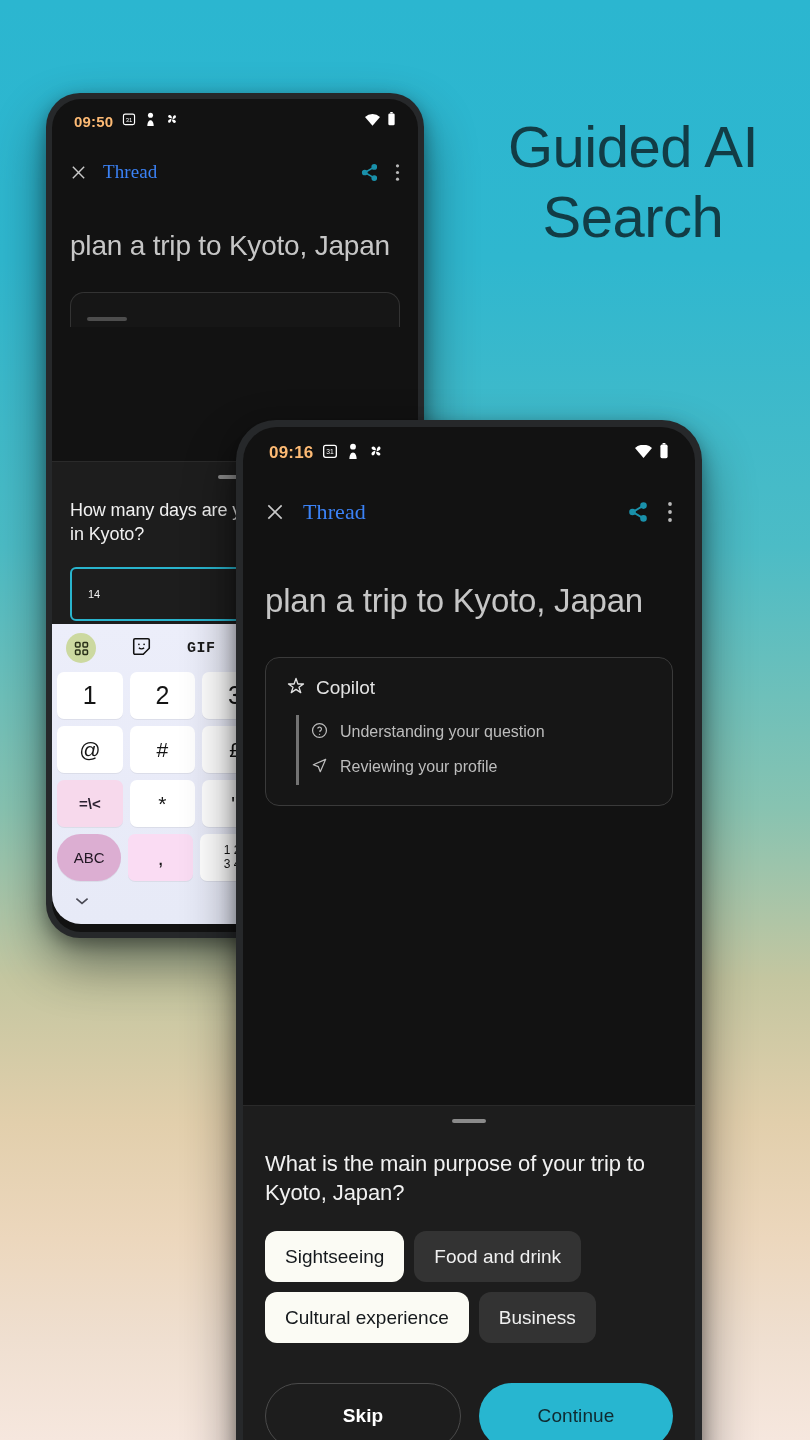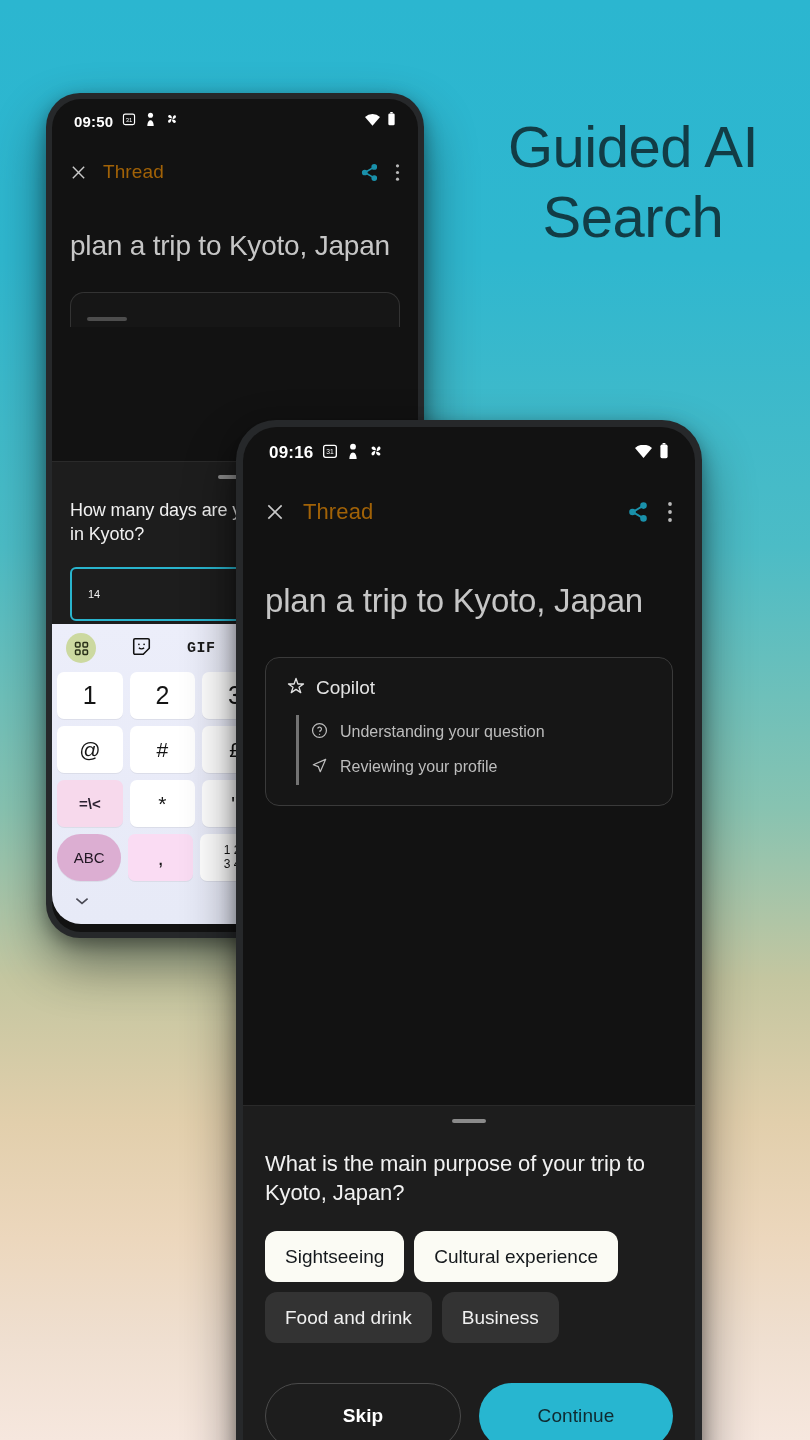--- a/index.html
+++ b/index.html
@@ -80,43 +80,44 @@
   }
   #phone-front .screen { border-radius: 34px; }
 
   
   .statusbar {
     display: flex;
     align-items: center;
     justify-content: space-between;
     padding: 0 22px;
     height: 44px;
-    color: #ffffff;
+    color: #fdba74;
   }
   .sb-left { display: flex; align-items: center; gap: 9px; }
   .sb-right { display: flex; align-items: center; gap: 7px; }
   .sb-time { font-size: 15px; font-weight: 700; letter-spacing: 0.2px; }
   .ico { display: block; }
   #phone-front .statusbar { height: 52px; padding: 0 26px; }
   #phone-front .sb-time { font-size: 17px; }
 
   
   .appbar {
     display: flex;
     align-items: center;
     height: 58px;
     padding: 0 18px;
     gap: 16px;
   }
   .appbar .title {
     flex: 1;
-    color: #a16207;
+    color: #3b82f6;
     font-size: 19px;
     font-weight: 400;
     letter-spacing: 0.1px;
+    font-family: Liberation Serif, serif;
   }
   #phone-front .appbar { height: 66px; padding: 0 22px; gap: 18px; }
   #phone-front .appbar .title { font-size: 22px; }
   .iconbtn { display: flex; align-items: center; justify-content: center; }
 
   
   .thread-body { padding: 26px 18px 0 18px; }
   #phone-front .thread-body { padding: 34px 22px 0 22px; }
   .query {
     color: #c6c6c6;
@@ -576,22 +577,22 @@
             </div>
           </div>
         </div>
       </div>
 
       <div class="sheet">
         <div class="grabber"></div>
         <div class="sheet-q">What is the main purpose of your trip to Kyoto, Japan?</div>
         <div class="chips">
           <span class="chip selected">Sightseeing</span>
+          <span class="chip plain">Food and drink</span>
           <span class="chip selected">Cultural experience</span>
-          <span class="chip plain">Food and drink</span>
           <span class="chip plain">Business</span>
         </div>
         <div class="sheet-actions">
           <span class="btn outline">Skip</span>
           <span class="btn filled">Continue</span>
         </div>
       </div>
 
     </div>
   </div>

